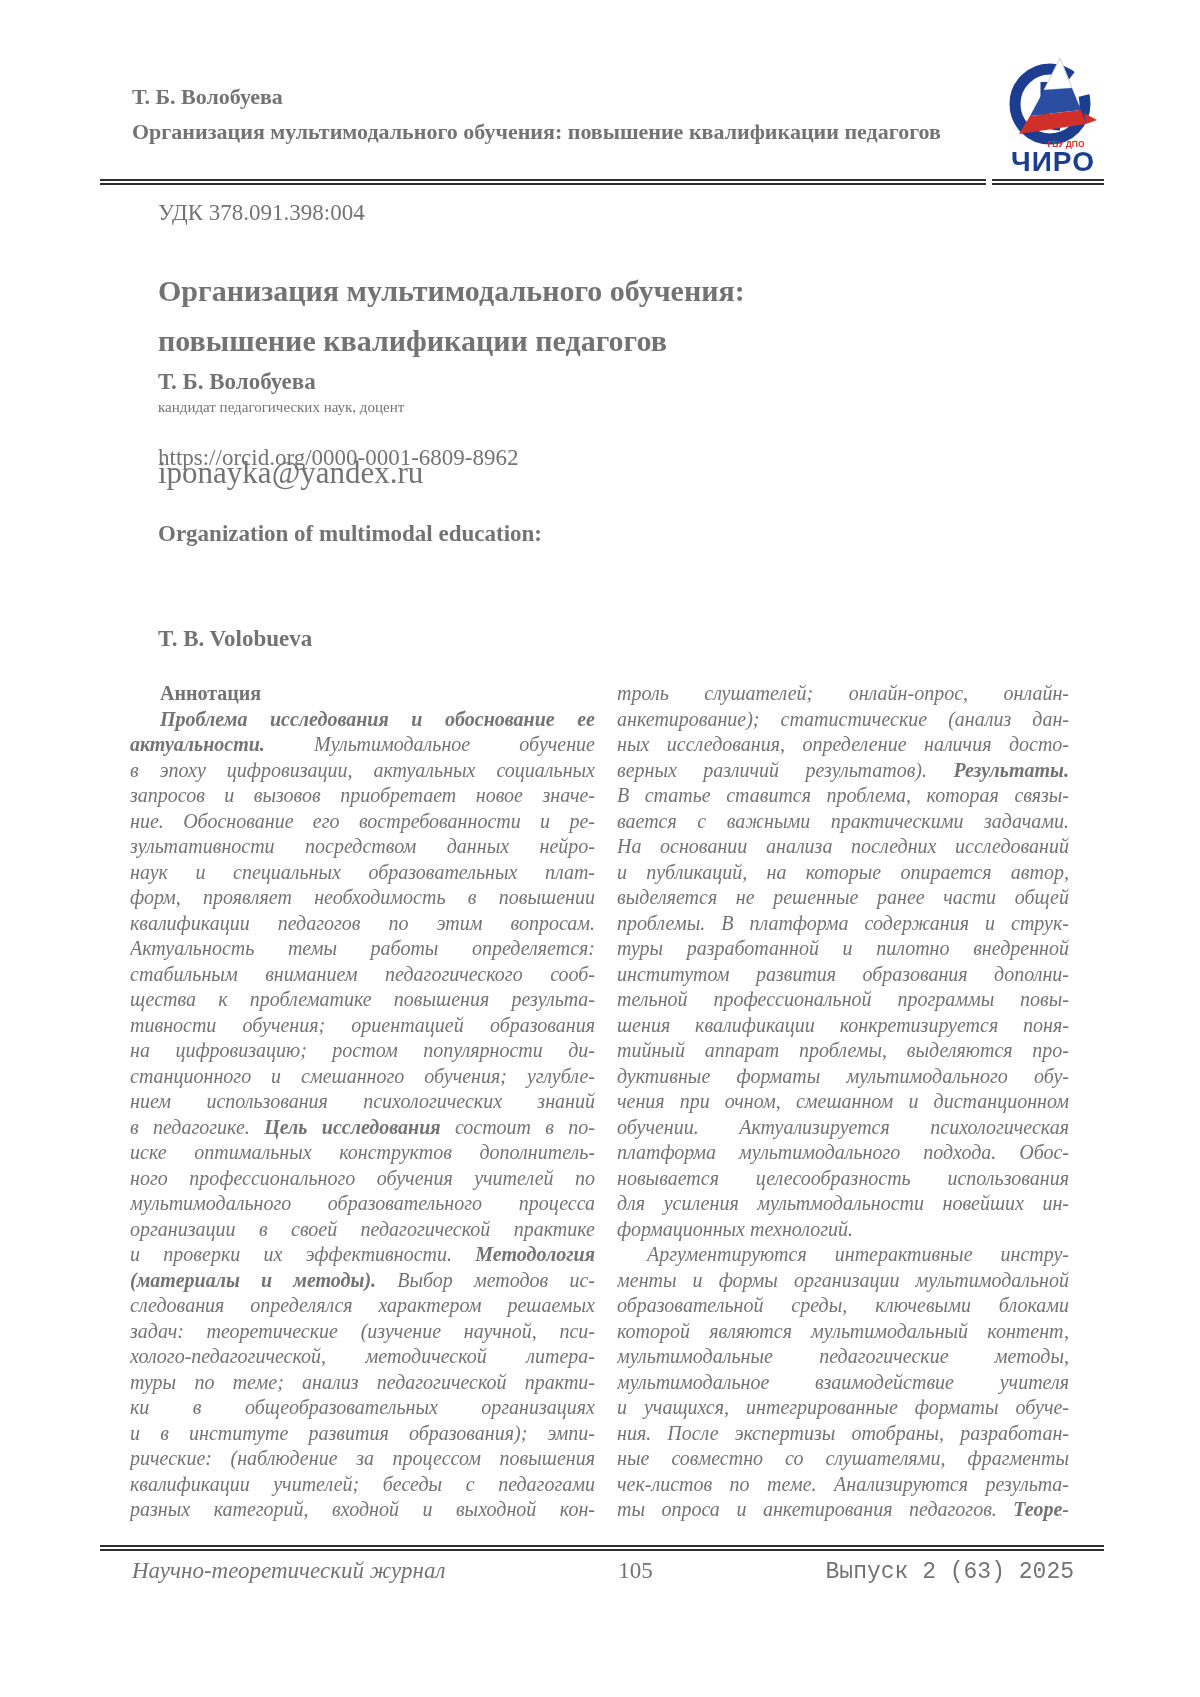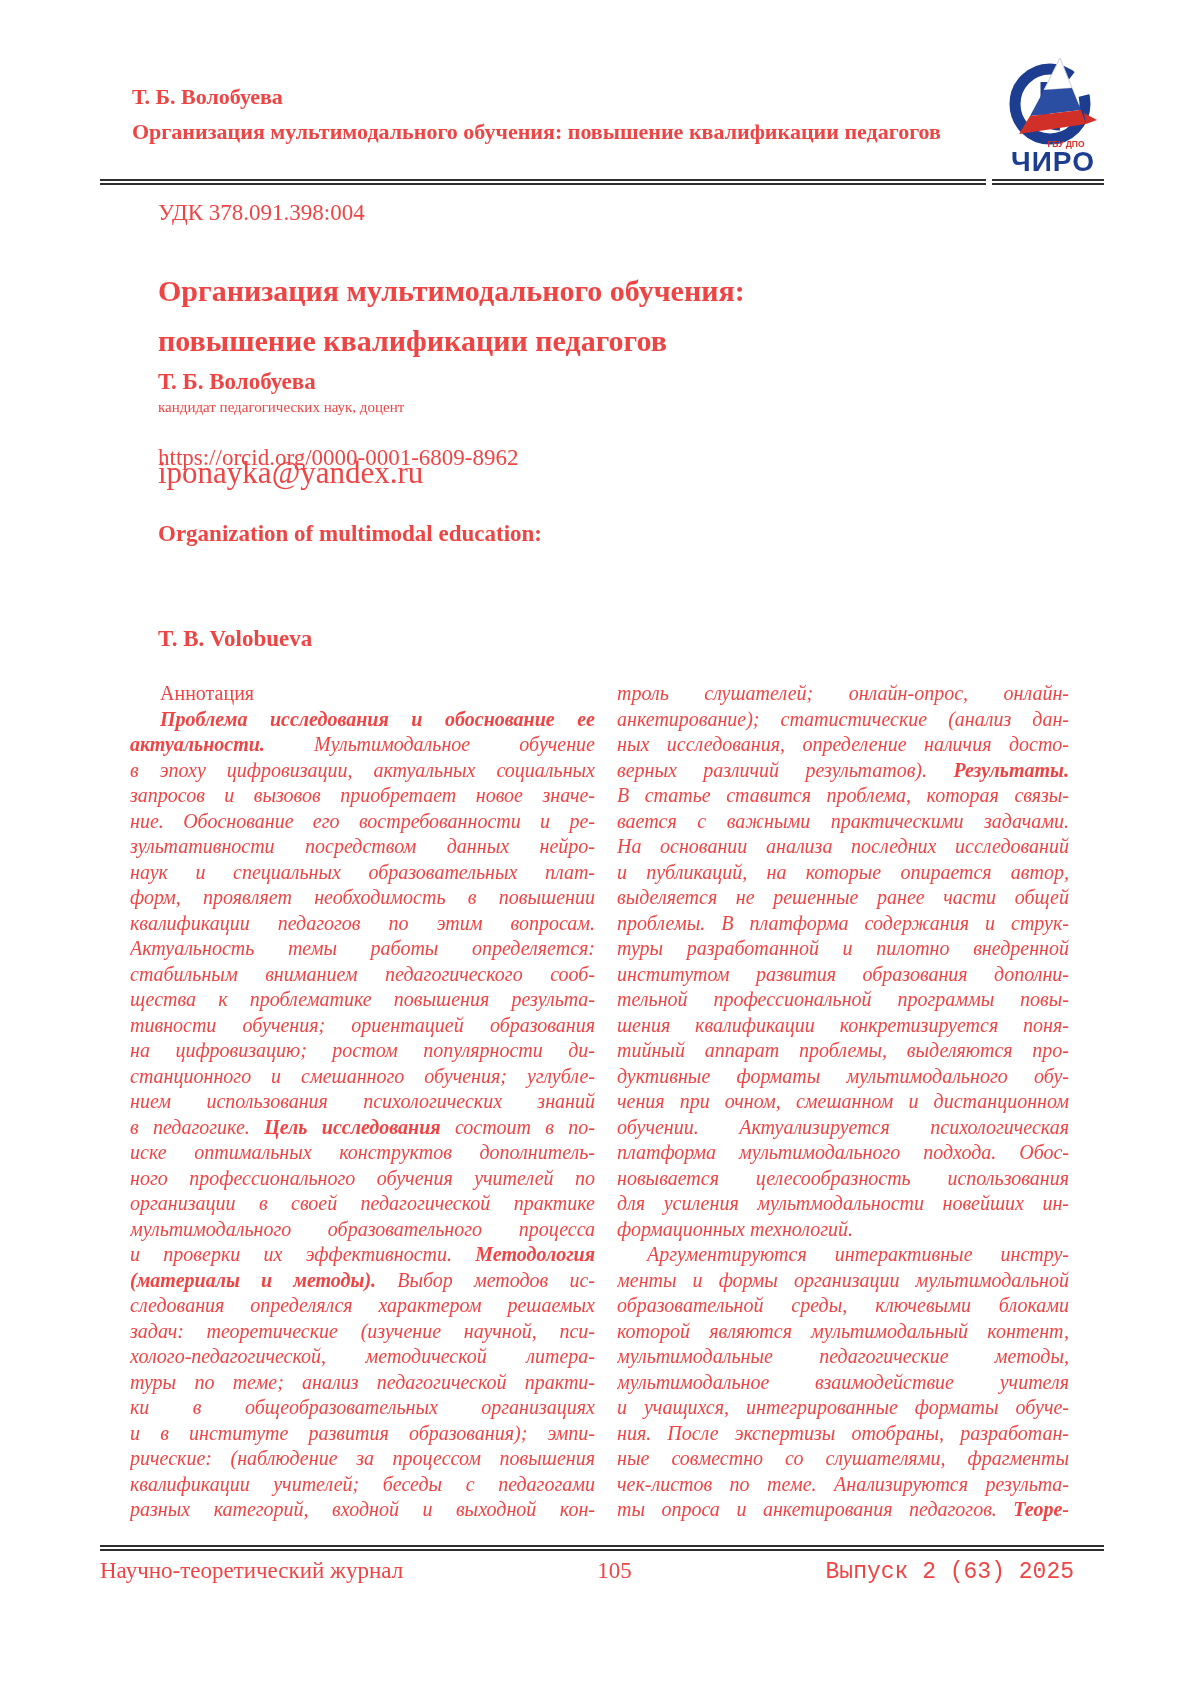--- a/index.html
+++ b/index.html
@@ -1,21 +1,21 @@
 <!DOCTYPE html>
 <html><head>
 <meta charset="utf-8">
 <style>
   html,body{margin:0;padding:0;background:#888;}
   .page{
     position:relative;
     width:1200px;height:1697px;
     margin:0 auto;
     background:#ffffff;
-    color:#ef4444;
+    color:#737373;
     font-family:"Liberation Serif", serif;
     overflow:hidden;
   }
   .abs{position:absolute;}
   .hdr-author{left:132px;top:84px;font-size:22px;font-weight:bold;}
   .hdr-title{left:132px;top:119px;font-size:22px;font-weight:bold;width:860px;}
   .logo{left:1000px;top:54px;width:106px;height:122px;}
   .rule{height:0;border-top:6px double #2e2e2e;}
   .rule-a{left:100px;top:179px;width:886px;}
   .rule-b{left:992px;top:179px;width:112px;}
@@ -34,23 +34,23 @@
   .tline{
     height:25.5px;line-height:25.5px;
     text-align:justify;text-align-last:justify;
     overflow:hidden;white-space:nowrap;
   }
   .tline{white-space:normal;}
   .tline.endl{text-align-last:left;}
   .tline.ind{text-indent:30px;}
   .tline .i{font-style:italic;}
   .tline .bi{font-style:italic;font-weight:bold;}
-  .tline .b{font-weight:normal;font-style:normal;}
+  .tline .b{font-weight:bold;font-style:normal;}
   .footer{left:100px;top:1558px;width:1004px;display:flex;justify-content:space-between;align-items:baseline;font-size:23px;padding:0;}
-  .footer .fpad-l{}
+  .footer .fpad-l{margin-left:32px;font-style:italic;}
   .footer .fpad-r{margin-right:30px;font-family:Liberation Mono, monospace;}
 </style>
 </head>
 <body>
 
 <div class="page">
 
   <div class="abs hdr-author">Т. Б. Волобуева</div>
   <div class="abs hdr-title">Организация мультимодального обучения: повышение квалификации педагогов</div>
 
@@ -103,22 +103,22 @@
       <div class="tline"><span class="i">Актуальность темы работы определяется:</span></div>
       <div class="tline"><span class="i">стабильным вниманием педагогического сооб-</span></div>
       <div class="tline"><span class="i">щества к проблематике повышения результа-</span></div>
       <div class="tline"><span class="i">тивности обучения; ориентацией образования</span></div>
       <div class="tline"><span class="i">на цифровизацию; ростом популярности ди-</span></div>
       <div class="tline"><span class="i">станционного и смешанного обучения; углубле-</span></div>
       <div class="tline"><span class="i">нием использования психологических знаний</span></div>
       <div class="tline"><span class="i">в педагогике. </span><span class="bi">Цель исследования </span><span class="i">состоит в по-</span></div>
       <div class="tline"><span class="i">иске оптимальных конструктов дополнитель-</span></div>
       <div class="tline"><span class="i">ного профессионального обучения учителей по</span></div>
+      <div class="tline"><span class="i">мультимодального образовательного процесса</span></div>
       <div class="tline"><span class="i">организации в своей педагогической практике</span></div>
-      <div class="tline"><span class="i">мультимодального образовательного процесса</span></div>
       <div class="tline"><span class="i">и проверки их эффективности. </span><span class="bi">Методология</span></div>
       <div class="tline"><span class="bi">(материалы и методы). </span><span class="i">Выбор методов ис-</span></div>
       <div class="tline"><span class="i">следования определялся характером решаемых</span></div>
       <div class="tline"><span class="i">задач: теоретические (изучение научной, пси-</span></div>
       <div class="tline"><span class="i">холого-педагогической, методической литера-</span></div>
       <div class="tline"><span class="i">туры по теме; анализ педагогической практи-</span></div>
       <div class="tline"><span class="i">ки в общеобразовательных организациях</span></div>
       <div class="tline"><span class="i">и в институте развития образования); эмпи-</span></div>
       <div class="tline"><span class="i">рические: (наблюдение за процессом повышения</span></div>
       <div class="tline"><span class="i">квалификации учителей; беседы с педагогами</span></div>

